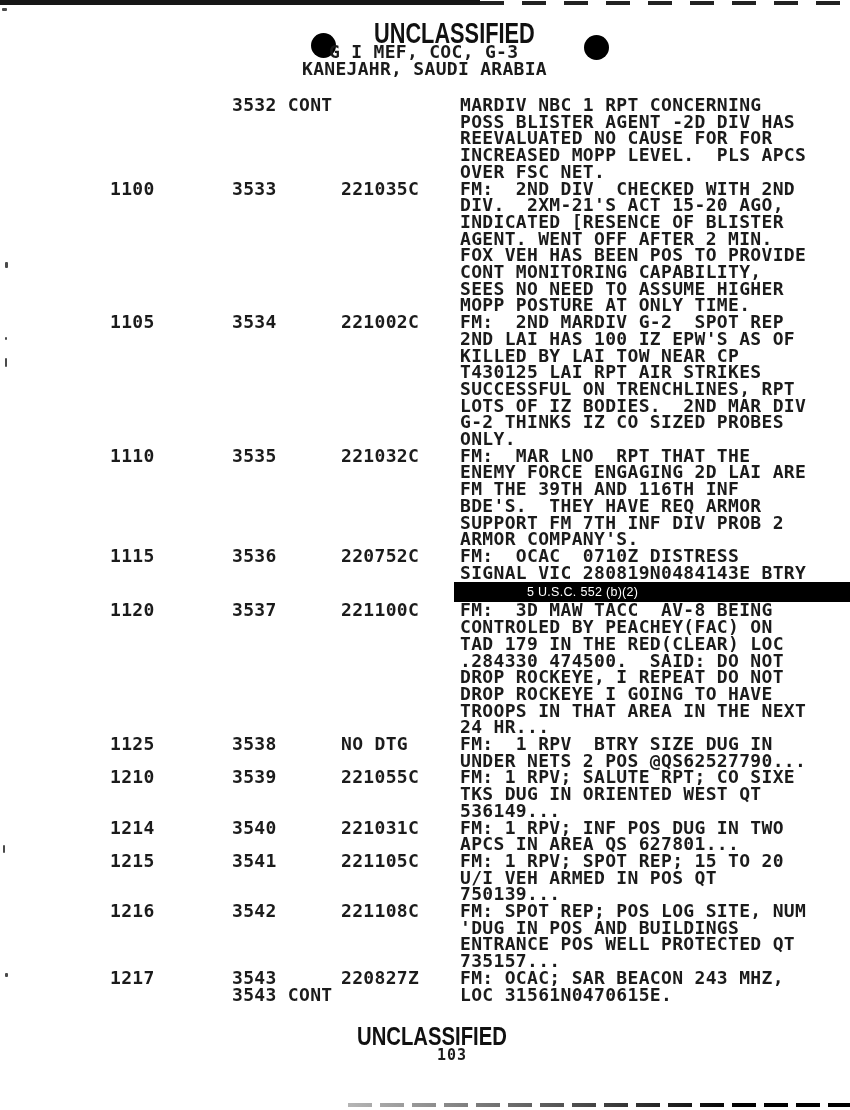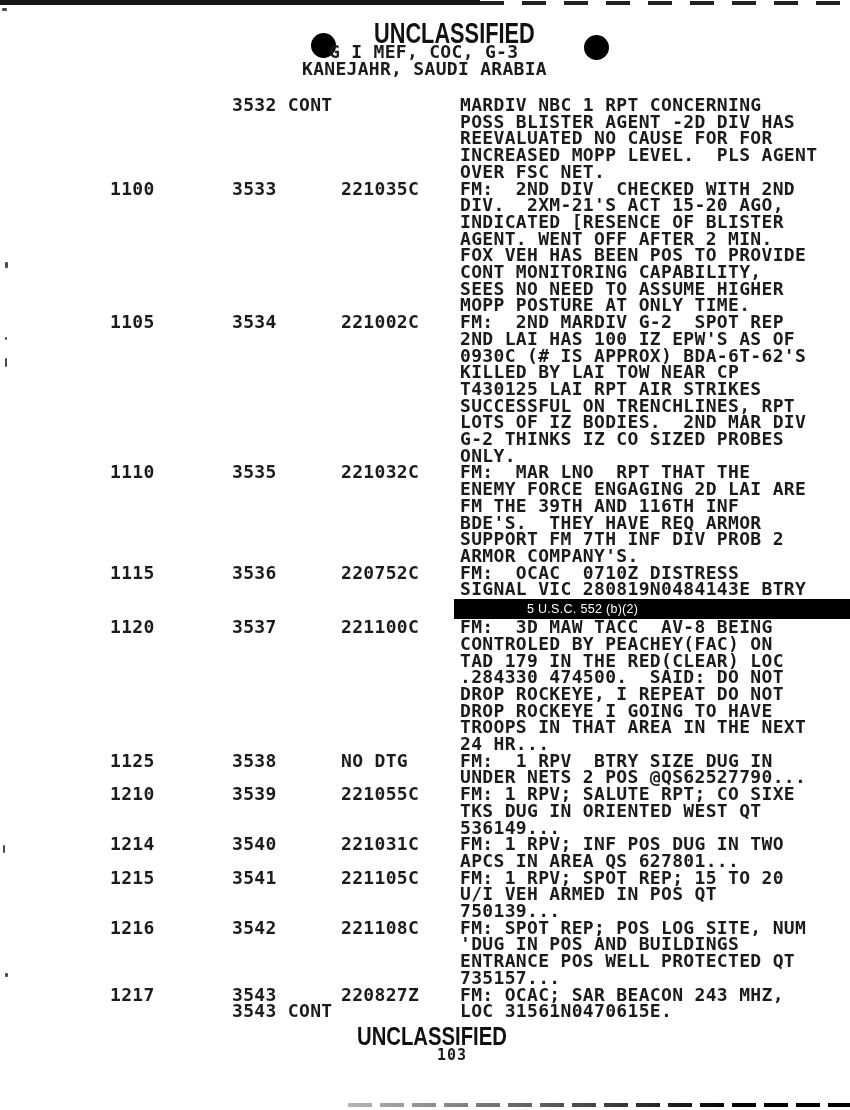--- a/index.html
+++ b/index.html
@@ -91,21 +91,21 @@
 
   <div class="log" id="log">
     <div class="entry">
       <span class="col time"></span>
       <span class="col serial">3532 CONT</span>
       <span class="col dtg"></span>
       <div class="msg">
           <div class="msg-line">MARDIV NBC 1 RPT CONCERNING</div>
           <div class="msg-line">POSS BLISTER AGENT -2D DIV HAS</div>
           <div class="msg-line">REEVALUATED NO CAUSE FOR FOR</div>
-          <div class="msg-line">INCREASED MOPP LEVEL.  PLS AGENT</div>
+          <div class="msg-line">INCREASED MOPP LEVEL.  PLS APCS</div>
           <div class="msg-line">OVER FSC NET.</div>
         </div>
     </div>
 
     <div class="entry">
       <span class="col time">1100</span>
       <span class="col serial">3533</span>
       <span class="col dtg">221035C</span>
       <div class="msg">
           <div class="msg-line">FM:  2ND DIV  CHECKED WITH 2ND</div>
@@ -119,21 +119,20 @@
         </div>
     </div>
 
     <div class="entry">
       <span class="col time">1105</span>
       <span class="col serial">3534</span>
       <span class="col dtg">221002C</span>
       <div class="msg">
           <div class="msg-line">FM:  2ND MARDIV G-2  SPOT REP</div>
           <div class="msg-line">2ND LAI HAS 100 IZ EPW'S AS OF</div>
-          <div class="msg-line">0930C (# IS APPROX) BDA-6T-62'S</div>
           <div class="msg-line">KILLED BY LAI TOW NEAR CP</div>
           <div class="msg-line">T430125 LAI RPT AIR STRIKES</div>
           <div class="msg-line">SUCCESSFUL ON TRENCHLINES, RPT</div>
           <div class="msg-line">LOTS OF IZ BODIES.  2ND MAR DIV</div>
           <div class="msg-line">G-2 THINKS IZ CO SIZED PROBES</div>
           <div class="msg-line">ONLY.</div>
         </div>
     </div>
 
     <div class="entry">

